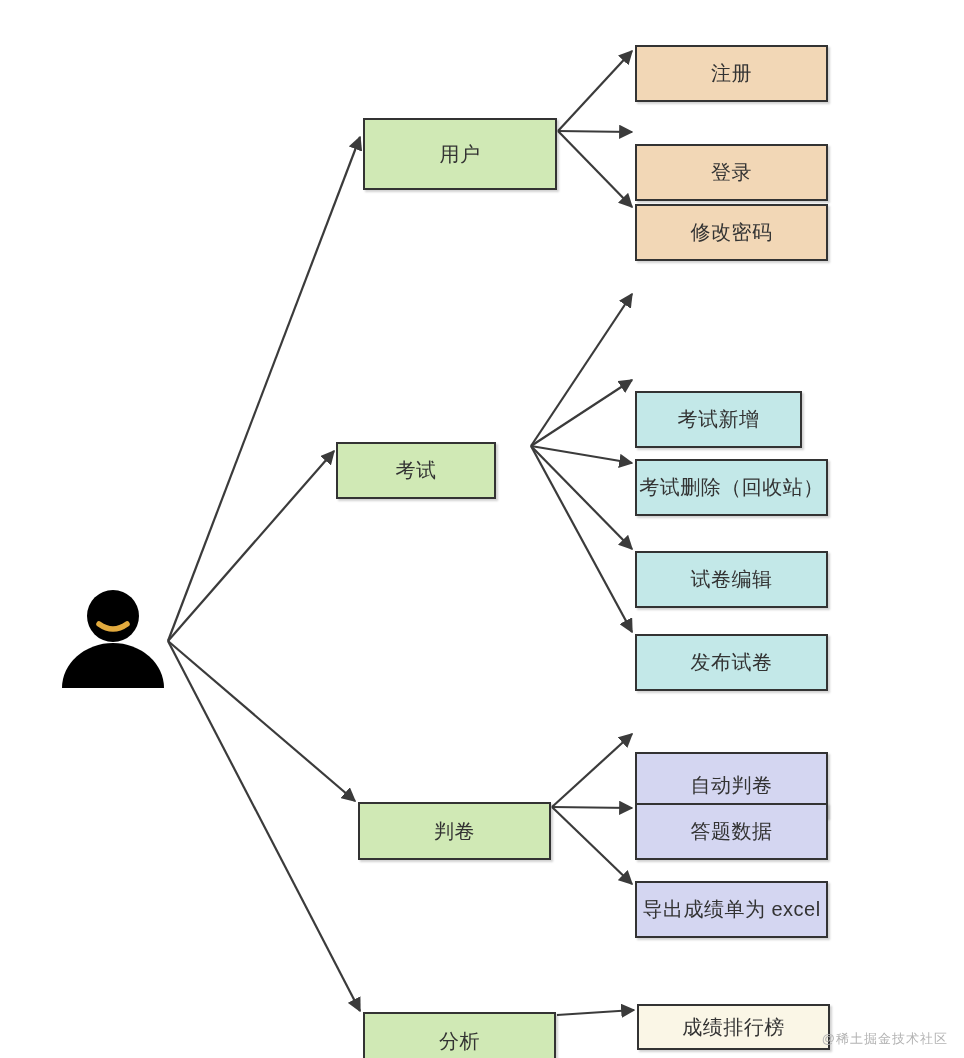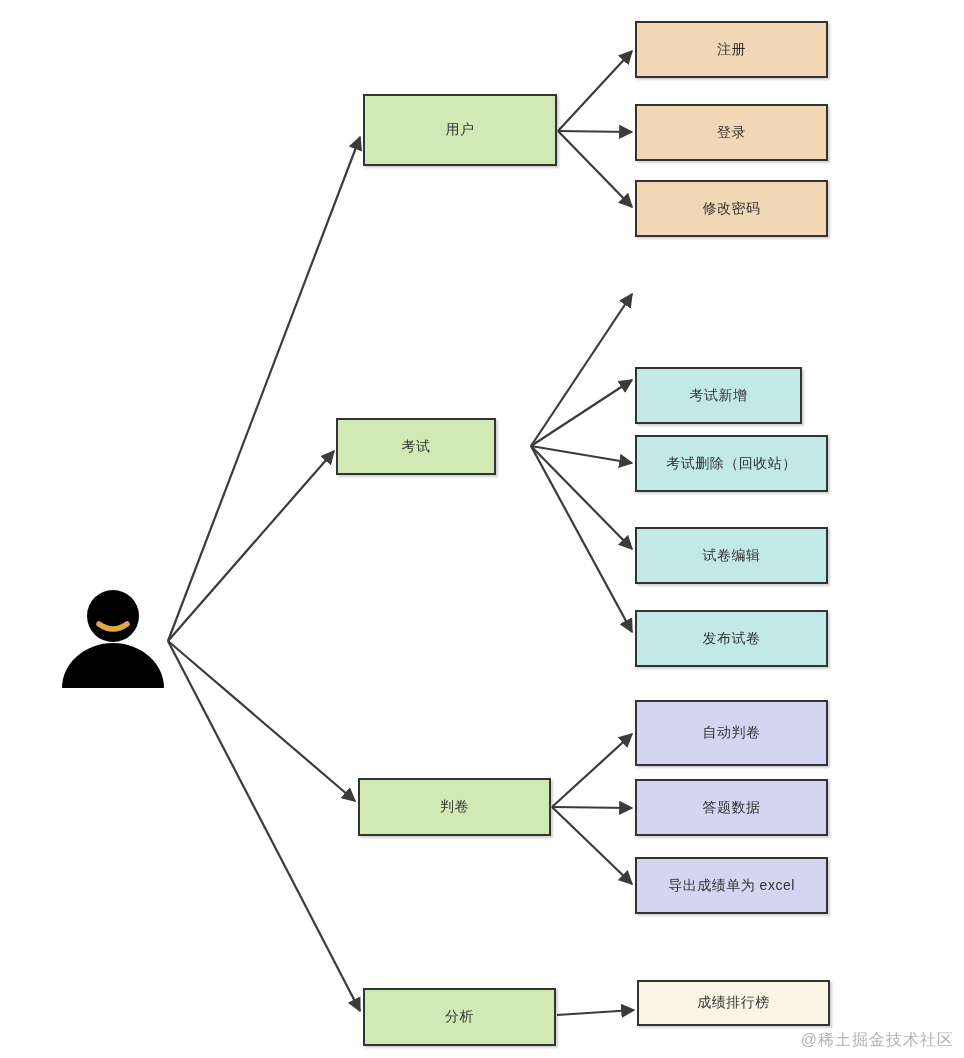--- a/index.html
+++ b/index.html
@@ -4,32 +4,33 @@
 <style>
   html,body{margin:0;padding:0;background:#ffffff;}
   .canvas{
     position:relative;width:964px;height:1058px;background:#ffffff;
     font-family:"Liberation Sans","DejaVu Sans",sans-serif;overflow:hidden;
   }
   svg.edges{position:absolute;left:0;top:0;width:964px;height:1058px;}
   .node{
     position:absolute;display:flex;align-items:center;justify-content:center;
     box-sizing:border-box;border:2.5px solid var(--border,#333333);
-    color:#333333;font-size:14px;letter-spacing:.5px;text-align:center;
+    color:#333333;font-size:20px;letter-spacing:.5px;text-align:center;
     box-shadow:2px 2px 2px rgba(0,0,0,0.18);
     white-space:nowrap;
+    margin-top:24px;
   }
   .green {background:var(--parent-fill,#d0e9b5);}
   .orange{background:var(--account-fill,#f2d7b6);}
   .cyan  {background:var(--exam-fill,#c3e8e8);}
   .purple{background:var(--grade-fill,#d4d6f1);}
   .cream {background:var(--analysis-fill,#faf6e6);}
   .watermark{
-    position:absolute;top:1030px;right:10px;
-    color:var(--watermark-color,#b3b3b3);font-size:16px;letter-spacing:1px;
+    position:absolute;top:1030px;right:16px;
+    color:var(--watermark-color,#b3b3b3);font-size:13px;letter-spacing:1px;
   }
 </style>
 </head>
 <body>
 
 <div class="canvas">
 
   <svg class="edges" viewBox="0 0 964 1058">
     <defs>
       <marker id="arrow" viewBox="0 0 10 10" refX="9" refY="5" markerWidth="6.5" markerHeight="6.5" orient="auto-start-reverse">
@@ -66,28 +67,28 @@
       <line x1="557" y1="1015" x2="634" y2="1010" marker-end="url(#arrow)"></line>
     </g>
   </svg>
 
   <div class="node green" style="left:363px;top:94px;width:194px;height:72px">用户</div>
   <div class="node green" style="left:336px;top:418px;width:160px;height:57px">考试</div>
   <div class="node green" style="left:358px;top:778px;width:193px;height:58px">判卷</div>
   <div class="node green" style="left:363px;top:988px;width:193px;height:58px">分析</div>
 
   <div class="node orange" style="left:635px;top:21px;width:193px;height:57px">注册</div>
-  <div class="node orange" style="left:635px;top:104px;width:193px;height:57px">登录</div>
+  <div class="node orange" style="left:635px;top:120px;width:193px;height:57px">登录</div>
   <div class="node orange" style="left:635px;top:180px;width:193px;height:57px">修改密码</div>
 
   <div class="node cyan" style="left:635px;top:367px;width:167px;height:57px">考试新增</div>
   <div class="node cyan" style="left:635px;top:435px;width:193px;height:57px">考试删除（回收站）</div>
   <div class="node cyan" style="left:635px;top:527px;width:193px;height:57px">试卷编辑</div>
   <div class="node cyan" style="left:635px;top:610px;width:193px;height:57px">发布试卷</div>
 
-  <div class="node purple" style="left:635px;top:700px;width:193px;height:66px">自动判卷</div>
+  <div class="node purple" style="left:635px;top:728px;width:193px;height:66px">自动判卷</div>
   <div class="node purple" style="left:635px;top:779px;width:193px;height:57px">答题数据</div>
   <div class="node purple" style="left:635px;top:857px;width:193px;height:57px">导出成绩单为 excel</div>
 
   <div class="node cream" style="left:637px;top:980px;width:193px;height:46px">成绩排行榜</div>
 
   <div class="watermark">@稀土掘金技术社区</div>
 </div>
 
 </body></html>

